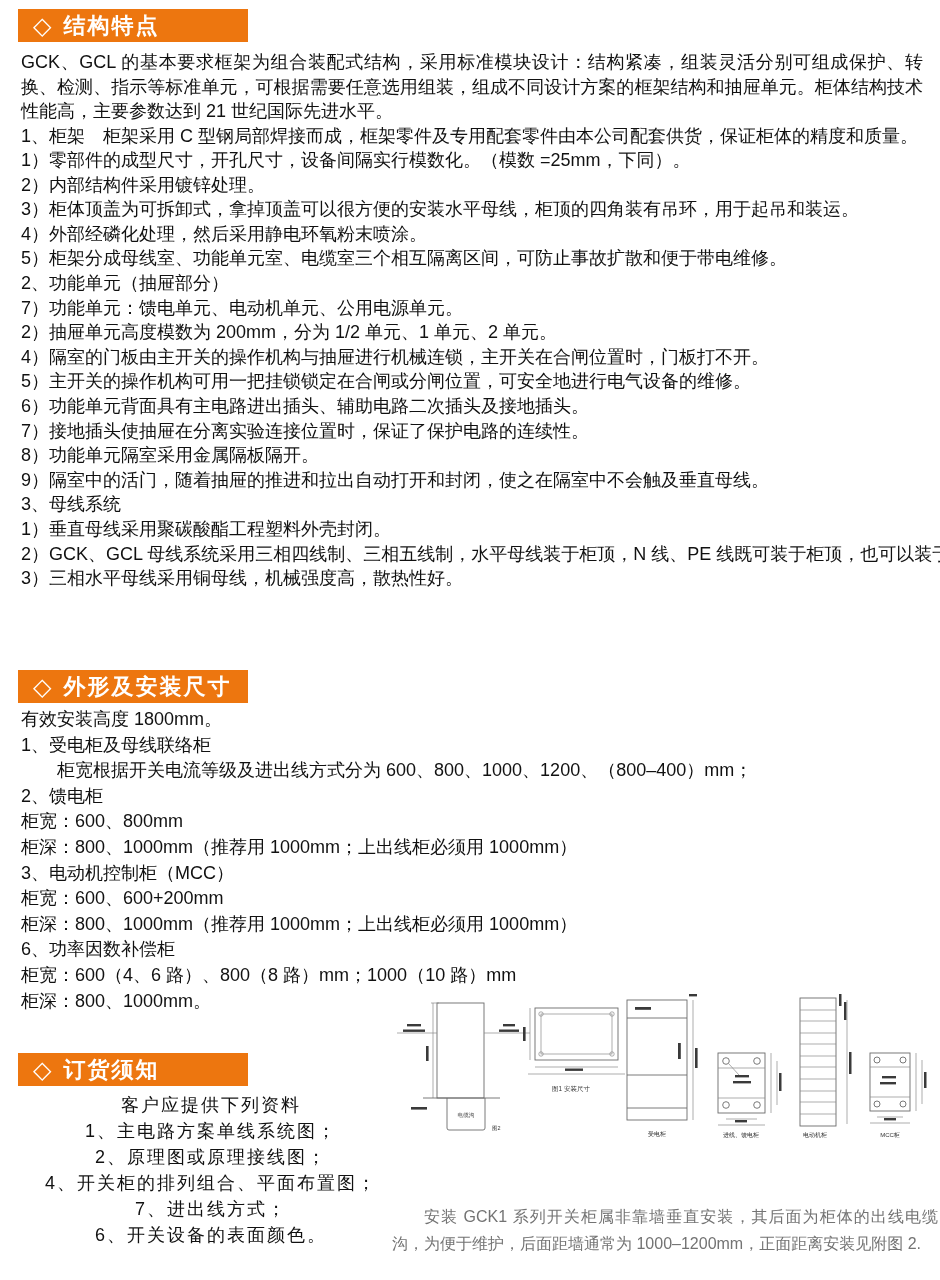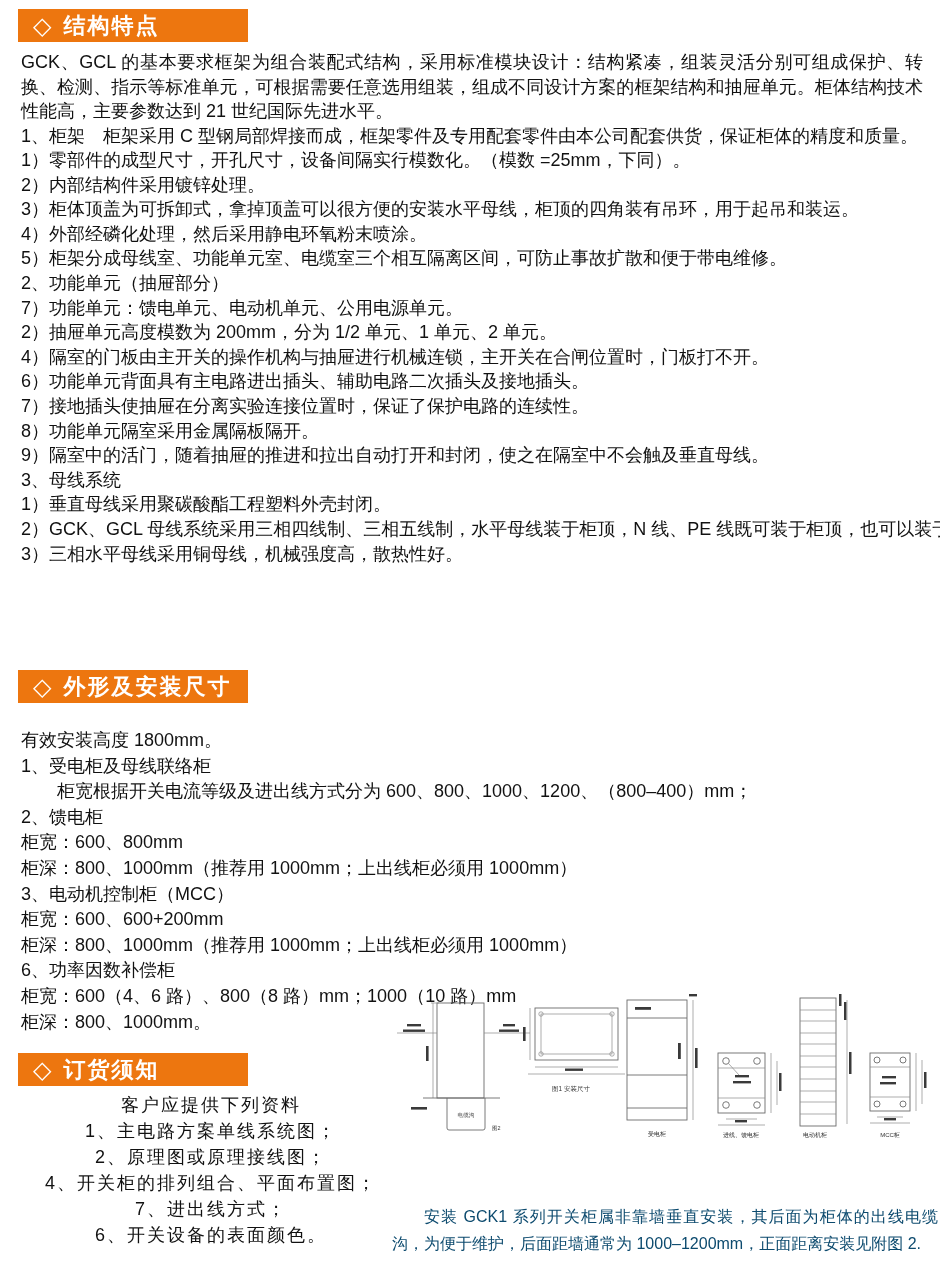--- a/index.html
+++ b/index.html
@@ -17,21 +17,21 @@
   .sec-header .diamond{font-size:24px;font-weight:normal;margin-right:12px;letter-spacing:0;}
   .body-col{position:absolute;left:21px;width:902px;}
   .body-col p{margin:0;}
   .intro{font-size:18px;line-height:24.5px;text-align:justify;}
   .ln{font-size:18px;line-height:24.6px;white-space:nowrap;}
   .ln2{font-size:18px;line-height:25.6px;white-space:nowrap;}
   .ln3{font-size:18px;line-height:26px;white-space:nowrap;letter-spacing:2px;text-align:center;}
   .indent{padding-left:36px;}
   .fig-note{
     position:absolute;left:392px;top:1203px;width:546px;
-    font-size:16px;line-height:27px;text-indent:2em;text-align:justify;margin:0;color:#0c4a6e;
+    font-size:16px;line-height:27px;text-indent:2em;text-align:justify;margin:0;color:#737373;
   }
   #drawings{position:absolute;left:395px;top:988px;}
   #drawings .thin{stroke:#6b6b6b;stroke-width:0.9;fill:none;}
   #drawings .thin2{stroke:#8a8a8a;stroke-width:0.7;fill:none;}
   #drawings .mk{fill:#3a3a3a;}
   #drawings text{fill:#333;font-family:"Liberation Sans","DejaVu Sans",sans-serif;}
 </style>
 </head>
 <body>
 
@@ -47,36 +47,37 @@
     <p class="ln">1、柜架　柜架采用 C 型钢局部焊接而成，框架零件及专用配套零件由本公司配套供货，保证柜体的精度和质量。</p>
     <p class="ln">1）零部件的成型尺寸，开孔尺寸，设备间隔实行模数化。（模数 =25mm，下同）。</p>
     <p class="ln">2）内部结构件采用镀锌处理。</p>
     <p class="ln">3）柜体顶盖为可拆卸式，拿掉顶盖可以很方便的安装水平母线，柜顶的四角装有吊环，用于起吊和装运。</p>
     <p class="ln">4）外部经磷化处理，然后采用静电环氧粉末喷涂。</p>
     <p class="ln">5）柜架分成母线室、功能单元室、电缆室三个相互隔离区间，可防止事故扩散和便于带电维修。</p>
     <p class="ln">2、功能单元（抽屉部分）</p>
     <p class="ln">7）功能单元：馈电单元、电动机单元、公用电源单元。</p>
     <p class="ln">2）抽屉单元高度模数为 200mm，分为 1/2 单元、1 单元、2 单元。</p>
     <p class="ln">4）隔室的门板由主开关的操作机构与抽屉进行机械连锁，主开关在合闸位置时，门板打不开。</p>
+    <p class="ln">5）主开关的操作机构可用一把挂锁锁定在合闸或分闸位置，可安全地进行电气设备的维修。</p>
     <p class="ln">6）功能单元背面具有主电路进出插头、辅助电路二次插头及接地插头。</p>
     <p class="ln">7）接地插头使抽屉在分离实验连接位置时，保证了保护电路的连续性。</p>
     <p class="ln">8）功能单元隔室采用金属隔板隔开。</p>
     <p class="ln">9）隔室中的活门，随着抽屉的推进和拉出自动打开和封闭，使之在隔室中不会触及垂直母线。</p>
     <p class="ln">3、母线系统</p>
     <p class="ln">1）垂直母线采用聚碳酸酯工程塑料外壳封闭。</p>
     <p class="ln">2）GCK、GCL 母线系统采用三相四线制、三相五线制，水平母线装于柜顶，N 线、PE 线既可装于柜顶，也可以装于柜下部。</p>
     <p class="ln">3）三相水平母线采用铜母线，机械强度高，散热性好。</p>
   </div>
 
   <div class="sec-header" style="top:670px;">
     <span class="diamond">◇</span>
     <span>外形及安装尺寸</span>
   </div>
 
-  <div class="body-col" style="top:707px;margin-top:21px;">
+  <div class="body-col" style="top:707px;">
     <p class="ln2">有效安装高度 1800mm。</p>
     <p class="ln2">1、受电柜及母线联络柜</p>
     <p class="ln2 indent">柜宽根据开关电流等级及进出线方式分为 600、800、1000、1200、（800–400）mm；</p>
     <p class="ln2">2、馈电柜</p>
     <p class="ln2">柜宽：600、800mm</p>
     <p class="ln2">柜深：800、1000mm（推荐用 1000mm；上出线柜必须用 1000mm）</p>
     <p class="ln2">3、电动机控制柜（MCC）</p>
     <p class="ln2">柜宽：600、600+200mm</p>
     <p class="ln2">柜深：800、1000mm（推荐用 1000mm；上出线柜必须用 1000mm）</p>
     <p class="ln2">6、功率因数补偿柜</p>

